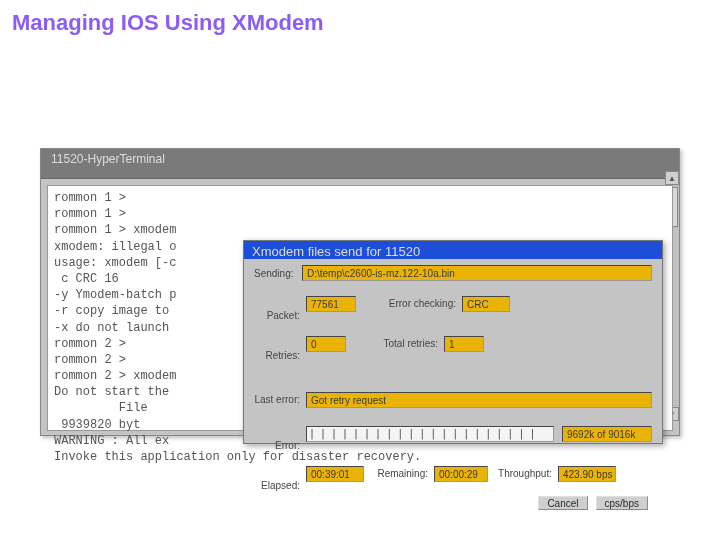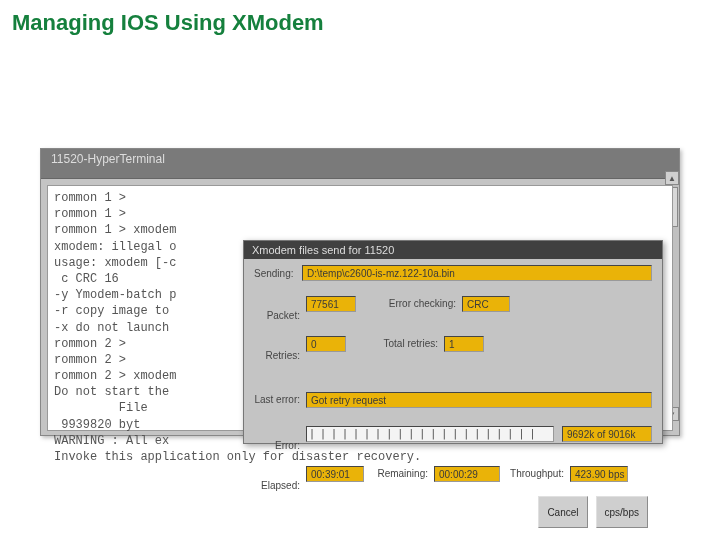--- a/index.html
+++ b/index.html
@@ -8,21 +8,21 @@
       height: 540px;
       background: #ffffff;
       font-family: Arial, sans-serif;
       overflow: hidden;
       position: relative;
     }
     .page-title {
       font-size: 22px;
       font-weight: bold;
       padding: 10px 12px;
-      color: #15803d;
+      color: #8b5cf6;
     }
     .app-window {
       position: absolute;
       left: 40px;
       top: 148px;
       width: 640px;
       height: 288px;
       background: #c4c4c4;
       border: 1px solid #888;
       box-shadow: 2px 2px 4px rgba(0,0,0,0.25);
@@ -80,23 +80,23 @@
       top: 54px;
       width: 420px;
       height: 204px;
       background: #c4c4c4;
       border: 1px solid #777;
       box-shadow: 2px 2px 6px rgba(0,0,0,0.35);
       font-size: 10px;
       color: #3a3a3a;
     }
     .dialog-title {
-      background: #404040;
+      background: #1d4ed8;
       color: #ddd;
-      font-size: 11px;
+      font-size: 13px;
       padding: 3px 8px;
       height: 18px;
     }
     .dialog-body { padding: 6px 10px 4px 10px; }
     .row {
       display: flex;
       align-items: center;
       margin-bottom: 5px;
     }
     .label {
@@ -114,21 +114,21 @@
       overflow: hidden;
       white-space: nowrap;
     }
     .f-sending { flex: 1; }
     .f-packet { width: 50px; margin-right: 26px; }
     .f-err { width: 48px; }
     .f-retries { width: 40px; margin-right: 18px; }
     .f-totret { width: 40px; }
     .f-lasterr { flex: 1; margin-top: 26px; }
     .f-elapsed { width: 58px; margin-right: 8px; }
-    .f-remain { width: 66px; margin-right: 8px; }
+    .f-remain { width: 54px; margin-right: 8px; }
     .f-thru { width: 58px; }
     .f-filestat { width: 90px; }
     .progress {
       flex: 1;
       height: 16px;
       background: #f4f4f4;
       border: 1px inset #999;
       margin-right: 8px;
       position: relative;
       overflow: hidden;
@@ -138,21 +138,21 @@
       left: 2px;
       top: 1px;
       font-family: monospace;
       font-size: 10px;
       letter-spacing: 5px;
       color: #444;
     }
     .btn {
       background: #cfcfcf;
       border: 1px outset #e0e0e0;
-      height: 32px;
+      height: 14px;
       font-size: 10px;
       padding: 4px 8px;
       display: inline-flex;
       align-items: center;
       color: #2a2a2a;
       cursor: pointer;
     }
     .btn-row { display: flex; justify-content: flex-end; gap: 8px; margin-top: 4px; padding-right: 4px; }
     .w52 { width: 52px; text-align: right; padding-right:6px;margin-top:24px; }
     .w62 { width: 62px; text-align: right; padding-right:6px; }

